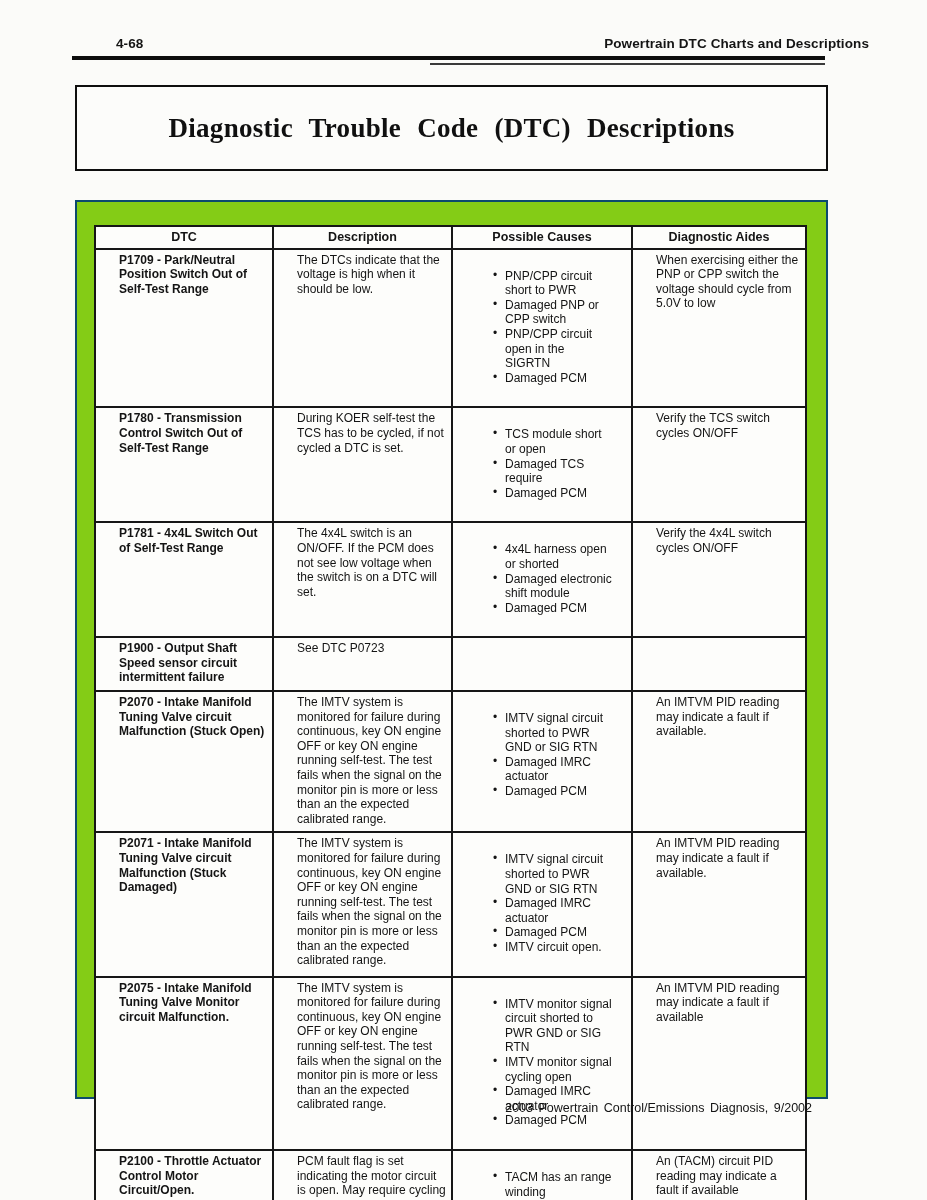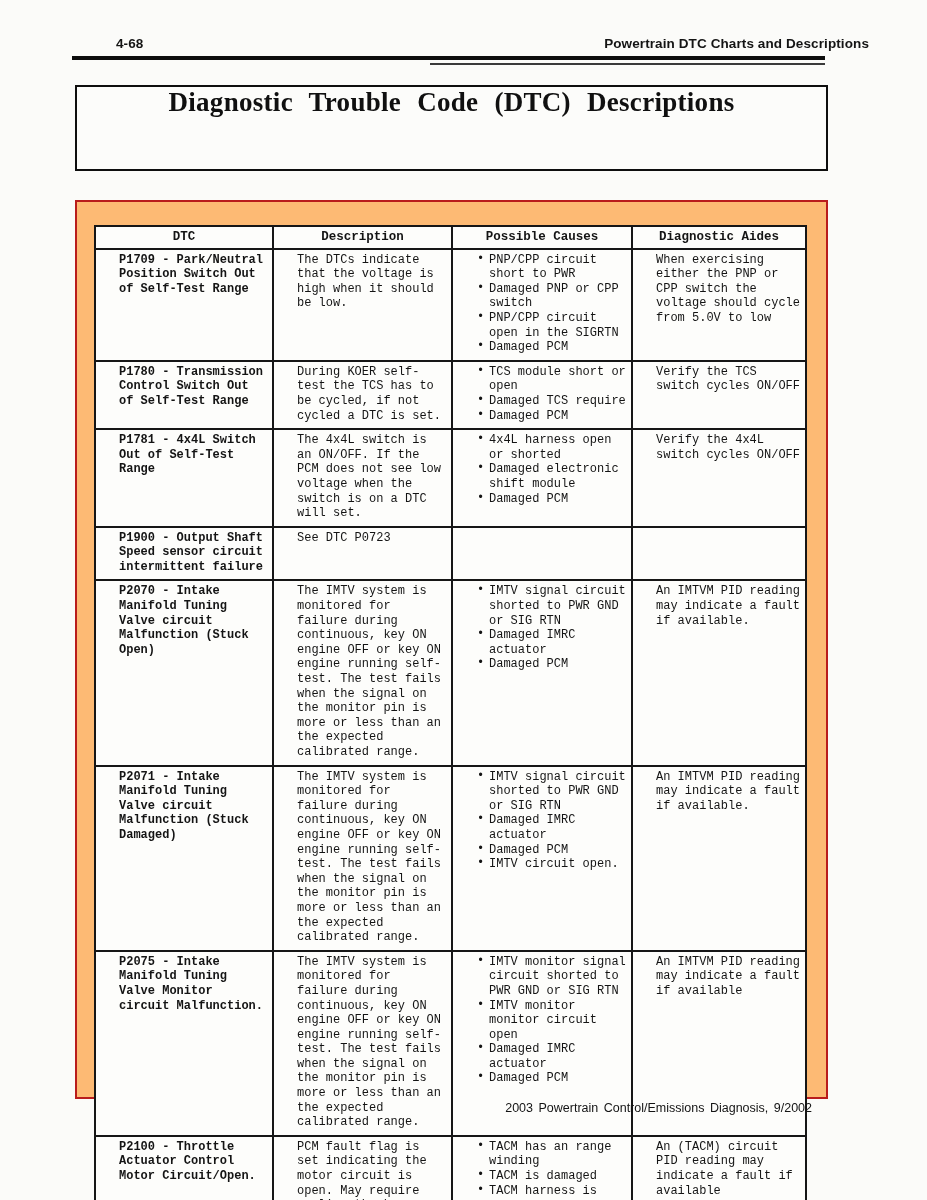--- a/index.html
+++ b/index.html
@@ -20,51 +20,51 @@
     background:#0d0d0d;
   }
   .rule-thin {
     position:absolute; left:430px; top:63px; width:395px; height:2px;
     background:#3a3a3a;
   }
   
   .title-box {
     position:absolute; left:75px; top:85px; width:749px; height:82px;
     border:2.5px solid #0e0e0e; background:#fcfcfa;
-    display:flex; justify-content:center;
+    display:flex; align-items:center; justify-content:center;
   }
   .title-box h1 {
     margin:0; font-family:"Liberation Serif", serif;
     font-size:27px; font-weight:bold; word-spacing:9px; letter-spacing:0.3px;
     color:#101010;
   }
   
   .content-box {
     position:absolute; left:75px; top:200px; width:749px; height:895px;
-    border:2px solid #b91c1c; background:#fdba74;font-family:Liberation Mono, monospace;
+    border:2px solid #0c4a6e; background:#84cc16;
   }
   
   table.dtc {
     border-collapse:collapse; table-layout:fixed;
     margin:23px 0 0 17px; width:711px;
     background:#fdfdfb;
   }
   table.dtc th, table.dtc td {
     border:2px solid #161616;
     vertical-align:top;
     font-size:12px; line-height:14.6px;
     padding:3px 3px 5px 23px;
     word-wrap:break-word;
   }
   table.dtc th {
     font-size:12.5px; font-weight:bold; text-align:center;
     padding:3px 2px;
   }
   td.c-dtc { font-weight:bold; }
-  ul.causes { margin:0; padding:0; list-style:none; }
+  ul.causes { margin:16px; padding:0; list-style:none; }
   ul.causes li { position:relative; padding-left:13px; margin:0; }
   ul.causes li::before { content:"\2022"; position:absolute; left:1px; top:-1px; }
   .continued {
     margin:4px 0 0 20px; font-size:12px; color:#161616;
   }
   
   .footer {
     position:absolute; top:1101px; right:115px;
     font-size:12.5px; word-spacing:2px; color:#141414;
   }
@@ -171,21 +171,21 @@
               </ul>
             </td>
             <td class="c-aides">An IMTVM PID reading may indicate a fault if available.</td>
           </tr>
           <tr>
             <td class="c-dtc">P2075 - Intake Manifold Tuning Valve Monitor circuit Malfunction.</td>
             <td class="c-desc">The IMTV system is monitored for failure during continuous, key ON engine OFF or key ON engine running self-test. The test fails when the signal on the monitor pin is more or less than an the expected calibrated range.</td>
             <td class="c-causes">
               <ul class="causes">
                 <li>IMTV monitor signal circuit shorted to PWR GND or SIG RTN</li>
-                <li>IMTV monitor monitor circuit open</li>
+                <li>IMTV monitor signal cycling open</li>
                 <li>Damaged IMRC actuator</li>
                 <li>Damaged PCM</li>
               </ul>
             </td>
             <td class="c-aides">An IMTVM PID reading may indicate a fault if available</td>
           </tr>
           <tr>
             <td class="c-dtc">P2100 - Throttle Actuator Control Motor Circuit/Open.</td>
             <td class="c-desc">PCM fault flag is set indicating the motor circuit is open. May require cycling the key.</td>
             <td class="c-causes">

